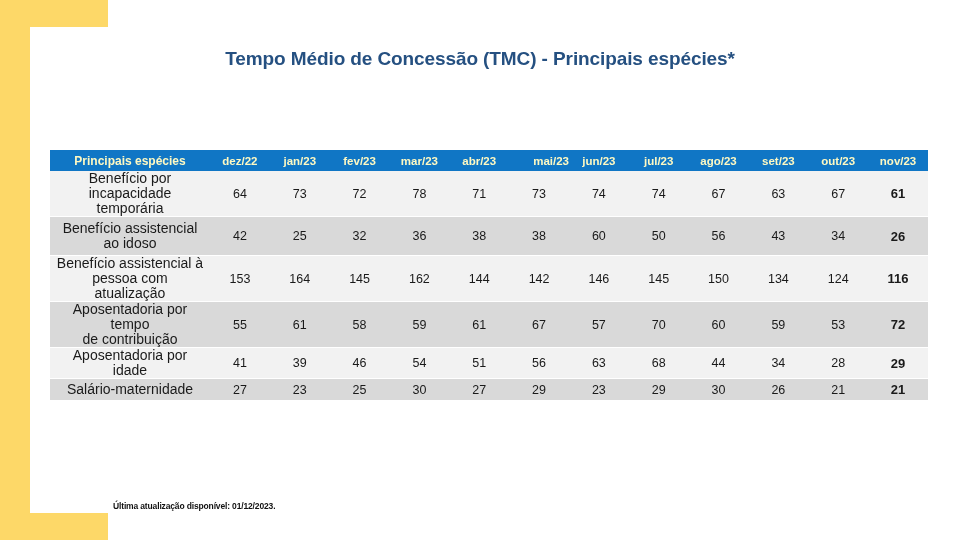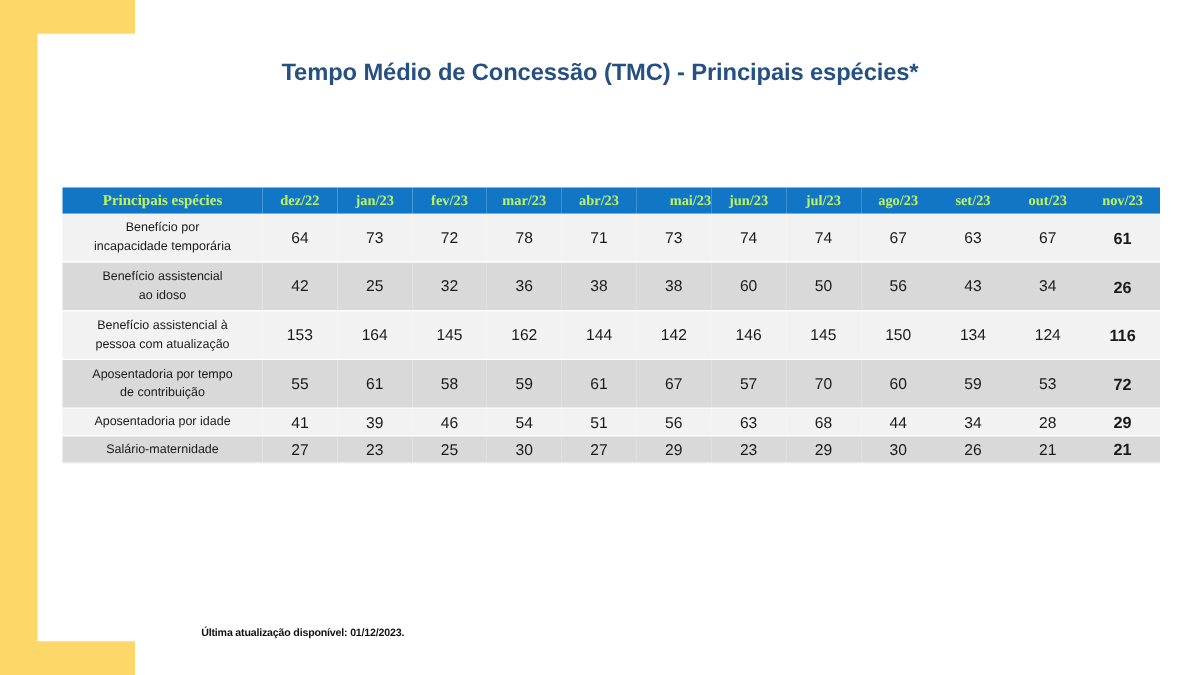--- a/index.html
+++ b/index.html
@@ -69,47 +69,46 @@
   }
   table.tmc th,
   table.tmc td {
     padding: 0;
     margin: 0;
   }
 
   
   table.tmc thead th {
     background: #1076C5;
-    color: #bef264;
+    color: #fef9c3;
     font-size: 11.5px;
     font-weight: bold;
     height: 21px;
     vertical-align: middle;
     text-align: center;
     white-space: nowrap;
-    font-family: Liberation Serif, serif;
   }
   table.tmc thead th.species-head {
     text-align: center;
     font-size: 12px;
   }
 
   
   table.tmc tbody tr.light td { background: #F2F2F2; }
   table.tmc tbody tr.dark  td { background: #D9D9D9; }
 
   table.tmc tbody td {
     font-size: 12.5px;
     color: #1a1a1a;
     text-align: center;
     vertical-align: middle;
     border-bottom: 1px solid #ffffff;
   }
   table.tmc tbody td.species {
-    font-size: 10px;
+    font-size: 14px;
     padding: 0 6px;
     line-height: 15px;
   }
   table.tmc tbody td.last-col {
     font-weight: bold;
     font-size: 13px;
   }
   table.tmc tbody tr.tall td { height: 38px; }
   table.tmc tbody tr.short td { height: 21px; }
 
@@ -117,21 +116,21 @@
   #footnotes {
     position: absolute;
     left: 113px;
     top: 500px;
     font-size: 8.5px;
     color: #111111;
     font-weight: bold;
     line-height: 13px;
     letter-spacing: -0.15px;
   }
-  #footnotes div { white-space: nowrap; margin-left: 48px; }
+  #footnotes div { white-space: nowrap; }
 </style>
 </head>
 <body>
 
 <div id="deco-bar-left"></div>
 <div id="deco-bar-top"></div>
 <div id="deco-bar-bottom"></div>
 
 <div id="page-title">Tempo Médio de Concessão (TMC) - Principais espécies*</div>
 

